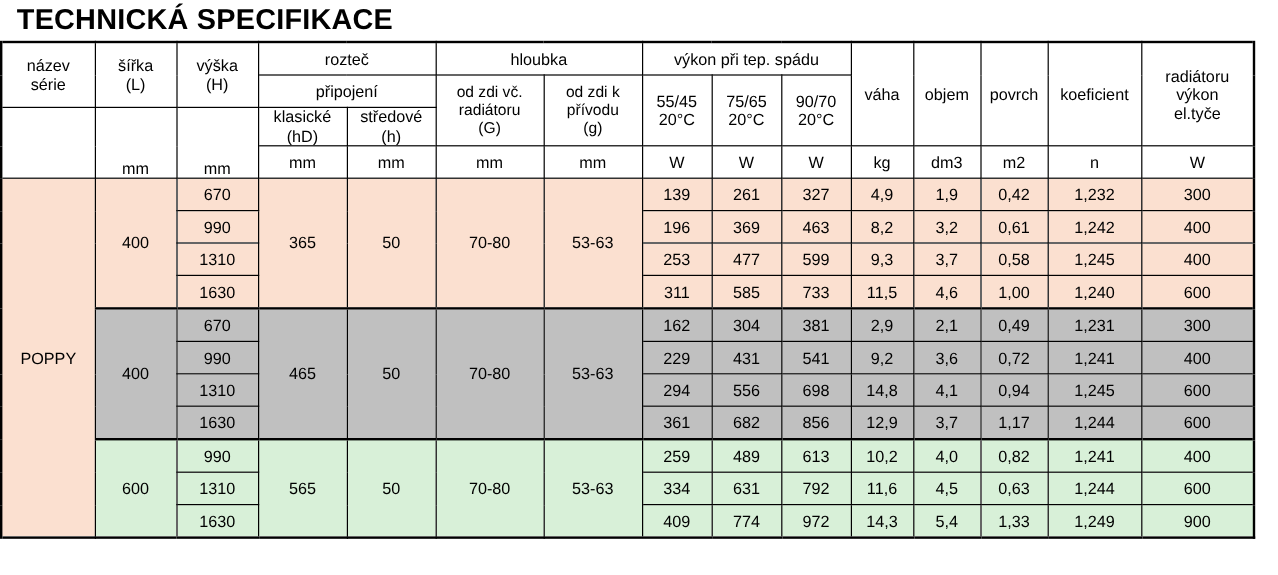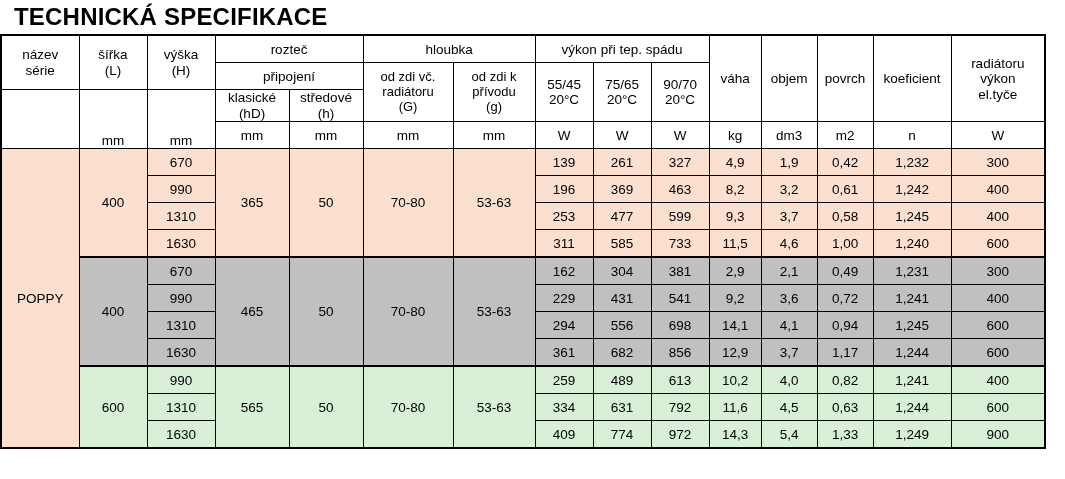--- a/index.html
+++ b/index.html
@@ -248,21 +248,21 @@
       <td>3,6</td>
       <td>0,72</td>
       <td>1,241</td>
       <td class="thick-right">400</td>
     </tr>
     <tr class="g2">
       <td>1310</td>
       <td>294</td>
       <td>556</td>
       <td>698</td>
-      <td>14,1</td>
+      <td>14,8</td>
       <td>4,1</td>
       <td>0,94</td>
       <td>1,245</td>
       <td class="thick-right">600</td>
     </tr>
     <tr class="g2">
       <td>1630</td>
       <td>361</td>
       <td>682</td>
       <td>856</td>

